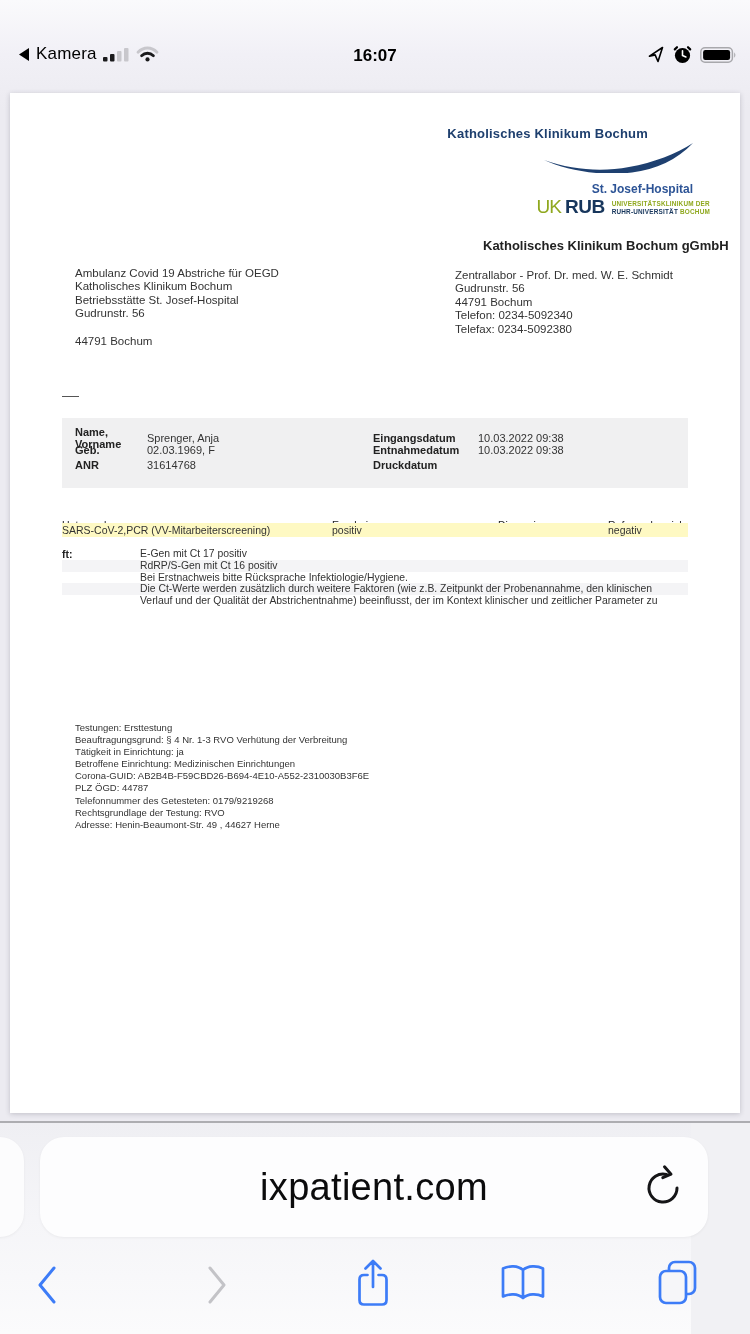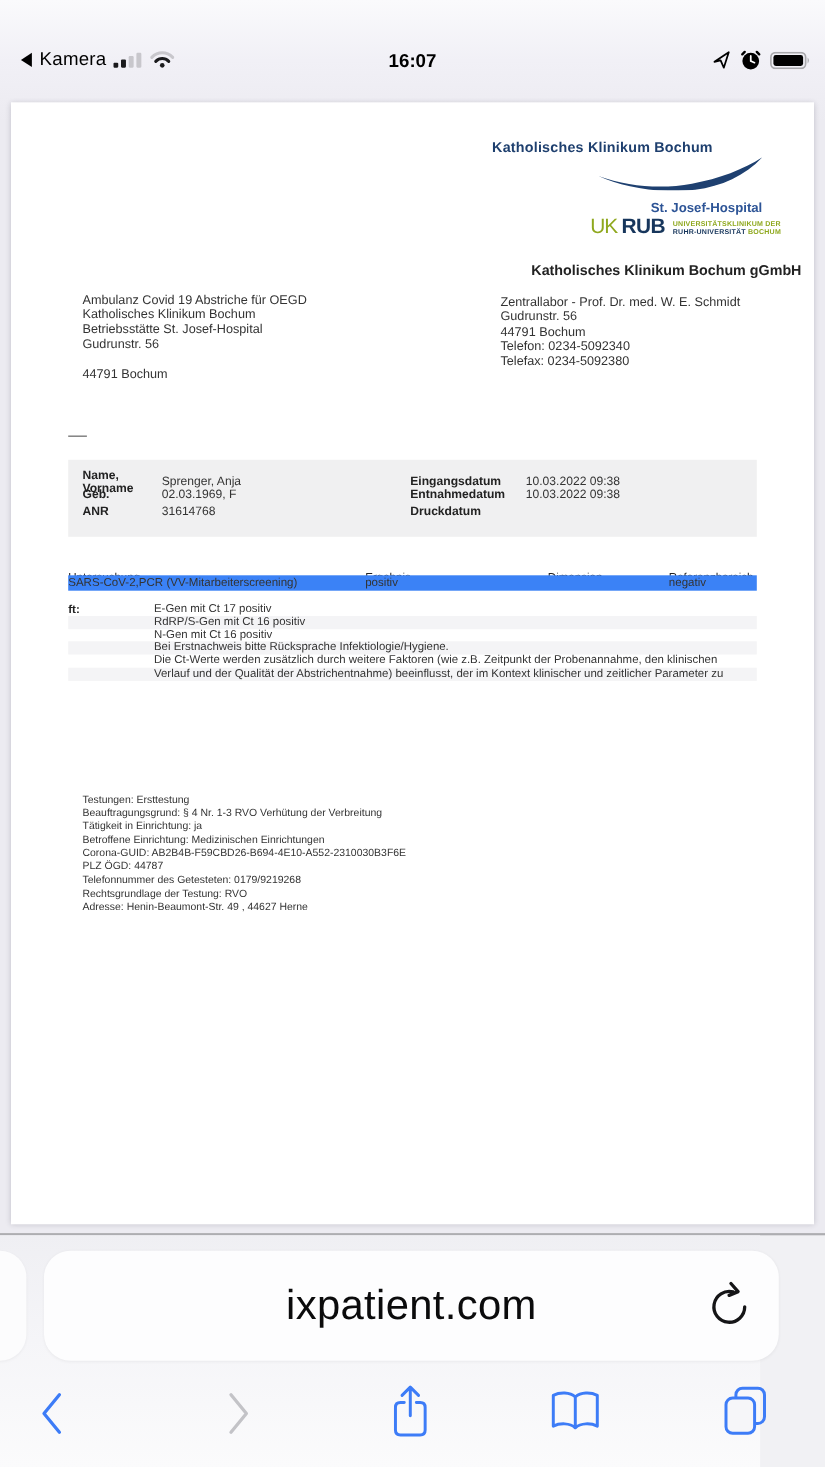--- a/index.html
+++ b/index.html
@@ -51,21 +51,21 @@
     background:#F0F0F1; padding-top:8px; }
   .pt-row{ display:grid; grid-template-columns:72px 226px 105px 1fr;
     padding-left:13px; height:15.8px; align-items:center; font-size:11px; }
   .pt-l{ font-weight:700; color:#222; }
   .pt-v{ color:#333; }
 
   .res-head{ position:absolute; left:52px; top:426px; width:626px;
     display:grid; grid-template-columns:270px 166px 110px 1fr; font-size:10.5px; color:#222; }
   .res-row{ position:absolute; left:52px; top:430px; width:626px; height:14px;
     display:grid; grid-template-columns:270px 166px 110px 1fr; align-items:center;
-    background:#3b82f6; font-size:10.5px; color:#333; }
+    background:#fef9c3; font-size:10.5px; color:#333; }
 
   .fn-block{ position:absolute; left:52px; top:455px; width:626px; }
   .fn-label{ position:absolute; left:0; top:0; font-size:10.5px; font-weight:700; color:#222; }
   .fn-row{ height:11.75px; line-height:11.75px; padding-left:78px;
     font-size:10.4px; color:#333; white-space:nowrap; }
   div.fn-row:nth-of-type(even){ background:#F4F4F6; }
 
   .smallprint{ position:absolute; left:65px; top:629px; font-size:9.5px;
     line-height:12.1px; color:#333; }
 
@@ -207,21 +207,20 @@
       <span></span>
       <span>negativ</span>
     </div>
 
     <div class="fn-block">
       <span class="fn-label">ft:</span>
       <div>
 
       <div class="fn-row">E-Gen mit Ct 17 positiv</div>
           <div class="fn-row">RdRP/S-Gen mit Ct 16 positiv</div>
-          <div class="fn-row">N-Gen mit Ct 16 positiv</div>
           <div class="fn-row">Bei Erstnachweis bitte Rücksprache Infektiologie/Hygiene.</div>
           <div class="fn-row">Die Ct-Werte werden zusätzlich durch weitere Faktoren (wie z.B. Zeitpunkt der Probenannahme, den klinischen</div>
           <div class="fn-row">Verlauf und der Qualität der Abstrichentnahme) beeinflusst, der im Kontext klinischer und zeitlicher Parameter zu</div>
         </div>
     </div>
 
     <div class="smallprint">
 
     <div>Testungen: Ersttestung</div>
         <div>Beauftragungsgrund: § 4 Nr. 1-3 RVO Verhütung der Verbreitung</div>

